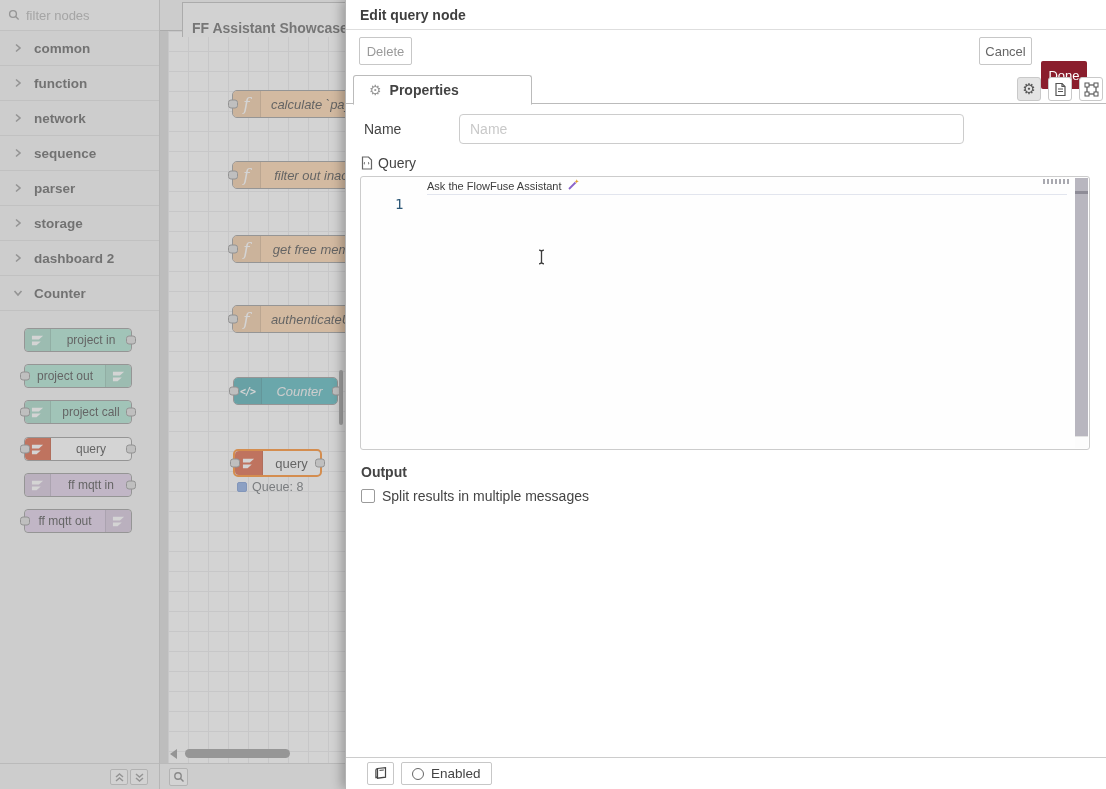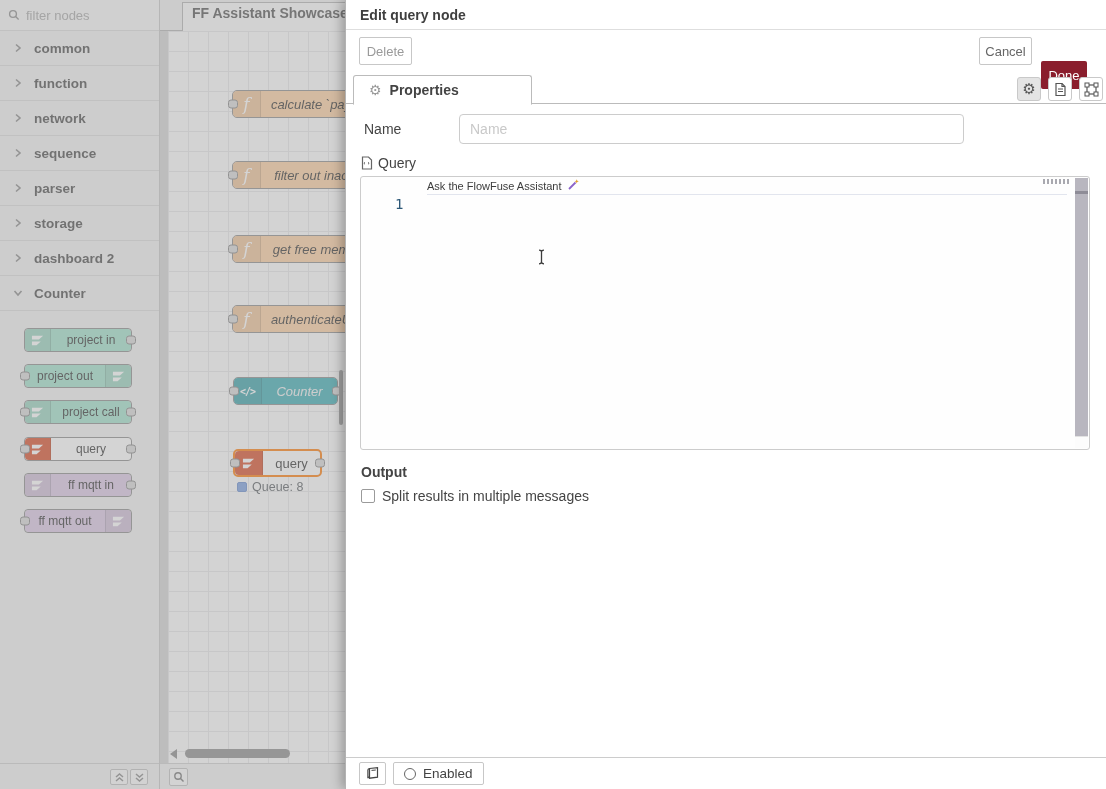--- a/index.html
+++ b/index.html
@@ -15,21 +15,21 @@
   .s-icon { color:#8f8f8f; display:flex; }
   .pcat { height:35px; border-bottom:1px solid #dcdcdc; display:flex; align-items:center; padding-left:13px; gap:11px; cursor:pointer; }
   .pcat .chev { color:#8a8a8a; display:flex; }
   .pcat .clabel { font-size:13.5px; font-weight:600; color:#4d4d4d; }
   .pal-footer { position:absolute; bottom:0; left:0; width:100%; height:26px; background:#f3f3f3; border-top:1px solid #cfcfcf; }
   .pf-btn { position:absolute; top:5px; width:18px; height:16px; background:#fbfbfb; border:1px solid #c2c2c2; border-radius:2px; color:#8a8a8a; display:flex; align-items:center; justify-content:center; padding:0; cursor:pointer; }
 
   
   #canvas { position:absolute; left:160px; top:0; width:185px; height:789px; overflow:hidden; background:#fdfdfd; z-index:1; }
   .tabbar { position:absolute; left:0; top:0; right:0; height:31px; background:#f1f1f1; border-bottom:1px solid #b5b5b5; }
-  .wtab { position:absolute; left:22px; top:2px; width:200px; height:29px; background:#fbfbfb; border:1px solid #b5b5b5; border-bottom:none; padding:2px 9px; font-size:14px; font-weight:700; color:#555; white-space:nowrap; overflow:hidden; }
+  .wtab { position:absolute; left:22px; top:2px; width:200px; height:29px; background:#fbfbfb; border:1px solid #b5b5b5; border-bottom:none; padding:17px 9px; font-size:14px; font-weight:700; color:#555; white-space:nowrap; overflow:hidden; }
   .divider { position:absolute; left:0; top:31px; bottom:26px; width:8px; background:#d6d6d6; }
   .grid { position:absolute; left:8px; top:31px; right:0; bottom:26px; background-color:#fdfdfd;
           background-image:linear-gradient(to right,#e7e7ea 1px,transparent 1px),linear-gradient(to bottom,#e7e7ea 1px,transparent 1px);
           background-size:20px 20px; }
   .canvas-footer { position:absolute; bottom:0; left:0; right:0; height:26px; background:#f3f3f3; border-top:1px solid #cfcfcf; }
   .cf-zoom { position:absolute; left:9px; top:4px; width:19px; height:18px; background:#fdfdfd; border:1px solid #c4c4c4; border-radius:2px; color:#777; display:flex; align-items:center; justify-content:center; padding:0; cursor:pointer; }
   .vthumb { position:absolute; right:2px; top:370px; width:4px; height:55px; background:#9c9c9c; border-radius:2px; }
   .hscroll { position:absolute; left:8px; right:0; bottom:30px; height:10px; }
   .harrow { position:absolute; left:2px; top:0; width:0; height:0; border-top:5px solid transparent; border-bottom:5px solid transparent; border-right:7px solid #8a8a8a; }
   .hthumb { position:absolute; left:17px; top:0; width:105px; height:9px; background:#8f8f8f; border-radius:5px; }
@@ -93,21 +93,21 @@
   .escroll { position:absolute; right:1px; top:1px; width:13px; bottom:13px; background:#b8b6bf; }
   .ethumbline { position:absolute; top:13px; left:0; right:0; height:3px; background:#8e8c97; }
   .ecorner { position:absolute; right:1px; bottom:1px; width:13px; height:12px; background:#fcfcfc; border-top:1px solid #e2e2e2; }
   .mouse-ibeam { position:absolute; left:176px; top:72px; color:#3c3c3c; }
 
   .output-label { position:absolute; left:15px; top:360px; font-size:14px; font-weight:700; color:#444; }
   .chk-row { position:absolute; left:15px; top:384px; display:flex; align-items:center; gap:7px; cursor:pointer; }
   .chk-box { width:14px; height:14px; background:#fff; border:1px solid #9a9a9a; border-radius:2px; }
   .chk-label { font-size:14px; color:#444; }
 
-  .tray-footer { position:absolute; left:0; right:0; bottom:0; height:32px; border-top:1px solid #ccc; background:#fff; display:flex; align-items:center; gap:7px; padding:0 13px; }
+  .tray-footer { position:absolute; left:0; right:0; bottom:0; height:32px; border-top:1px solid #ccc; background:#fff; display:flex; align-items:center; gap:7px; padding:0 21px; }
   .ft-book { width:27px; height:23px; border:1px solid #c7c7c7; border-radius:2px; background:#fff; color:#444; display:flex; align-items:center; justify-content:center; padding:0; cursor:pointer; }
   .ft-enabled { height:23px; border:1px solid #c7c7c7; border-radius:2px; background:#fff; display:flex; align-items:center; gap:7px; padding:0 10px; cursor:pointer; }
   .ft-circle { width:12px; height:12px; border:1.5px solid #666; border-radius:50%; }
   .ft-enlabel { font-size:13.5px; color:#444; }
 </style>
 </head>
 <body>
 
 <div id="app">
 

